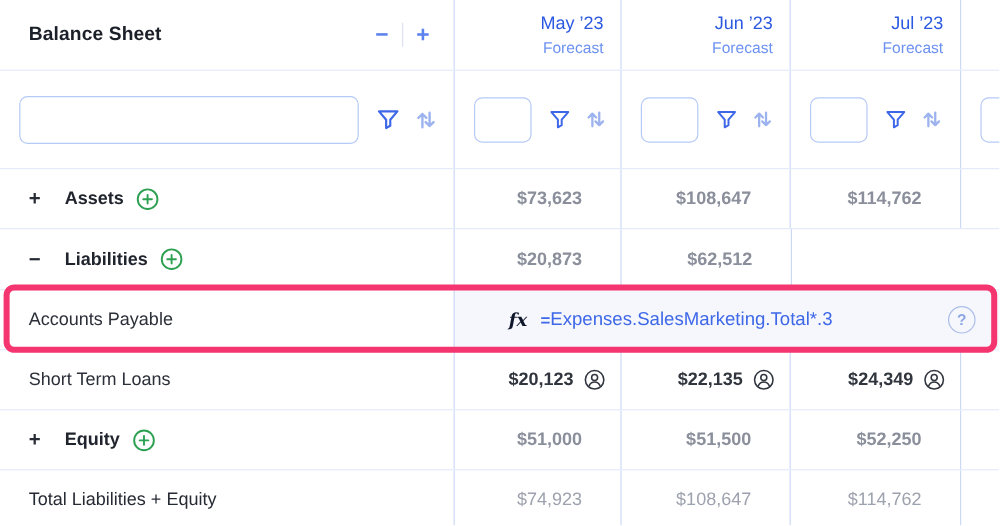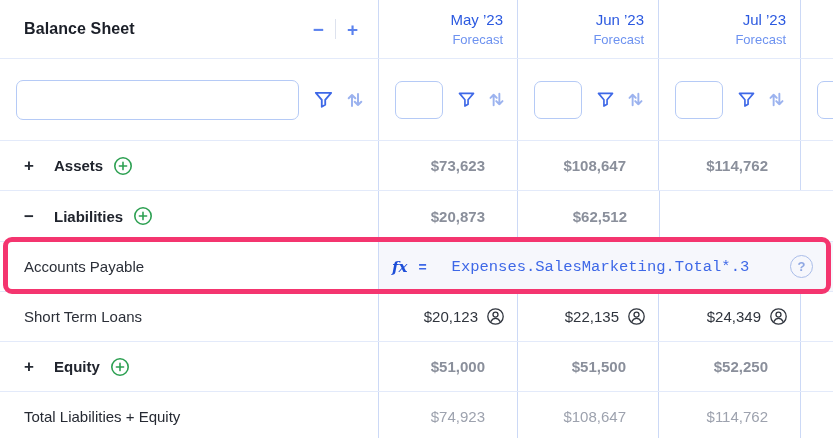--- a/index.html
+++ b/index.html
@@ -42,29 +42,29 @@
   .label-cell { display:flex; align-items:center; padding-left:24px; }
   .toggle { width:17px; font-size:17px; font-weight:700; color:#262b34; cursor:pointer; background:none; border:none; text-align:left; font-family:"Liberation Sans",sans-serif; margin-right:13px; line-height:1; }
   .sec-label { font-size:15px; font-weight:700; color:#20242d; }
   .child-pad { padding-left:24px; }
   .row-label { font-size:15px; font-weight:400; color:#2b2f38; }
   .total-label { font-size:15px; font-weight:400; color:#262a33; }
   .green-plus { margin-left:10px; display:inline-flex; cursor:pointer; background:none; border:none; padding:0; }
   .val-cell { display:flex; align-items:center; justify-content:flex-end; padding-right:32px; font-size:15px; }
   .val-cell.has-icon { padding-right:12px; }
   .v-gray { color:#8a8f9b; font-weight:700; }
-  .v-dark { color:#30353e; font-weight:400; }
+  .v-dark { color:#30353e; font-weight:700; }
   .v-light { color:#9da2ae; font-weight:400; }
   .person { margin-left:8px; display:inline-flex; cursor:pointer; background:none; border:none; padding:0; }
 
   
   .formula-cell { flex:1 1 auto; border-left:1px solid #ccd9f6; background:#f6f7fc; display:flex; align-items:center; padding:0 20px 0 13px; }
-  .fx { font-family:"DejaVu Serif", serif; font-style:italic; font-weight:700; font-size:15px; color:#1d4ed8; }
+  .fx { font-family:"DejaVu Serif", serif; font-style:italic; font-weight:700; font-size:15px; color:#0f172a;margin-left:32px; }
   .eq { color:#3e68e7; font-size:14px; font-weight:600; margin-left:11px; }
-  .expr { color:#3e68e7; font-size:15.5px; margin-left:25px; cursor:text;font-family:Liberation Mono, monospace; }
+  .expr { color:#3e68e7; font-size:15.5px; cursor:text; }
   .help-circle { margin-left:auto; width:23px; height:23px; border:1.5px solid #aabde9; border-radius:50%; color:#8ea7e2; font-size:13px; font-weight:600; display:flex; align-items:center; justify-content:center; cursor:pointer; background:none; }
 
   
   .hl-box { position:absolute; left:3px; top:237px; width:828px; height:57px; border:5px solid #f4356f; border-radius:9px; pointer-events:none; z-index:5; }
 </style>
 </head>
 <body>
 
 <div class="sheet">
 

